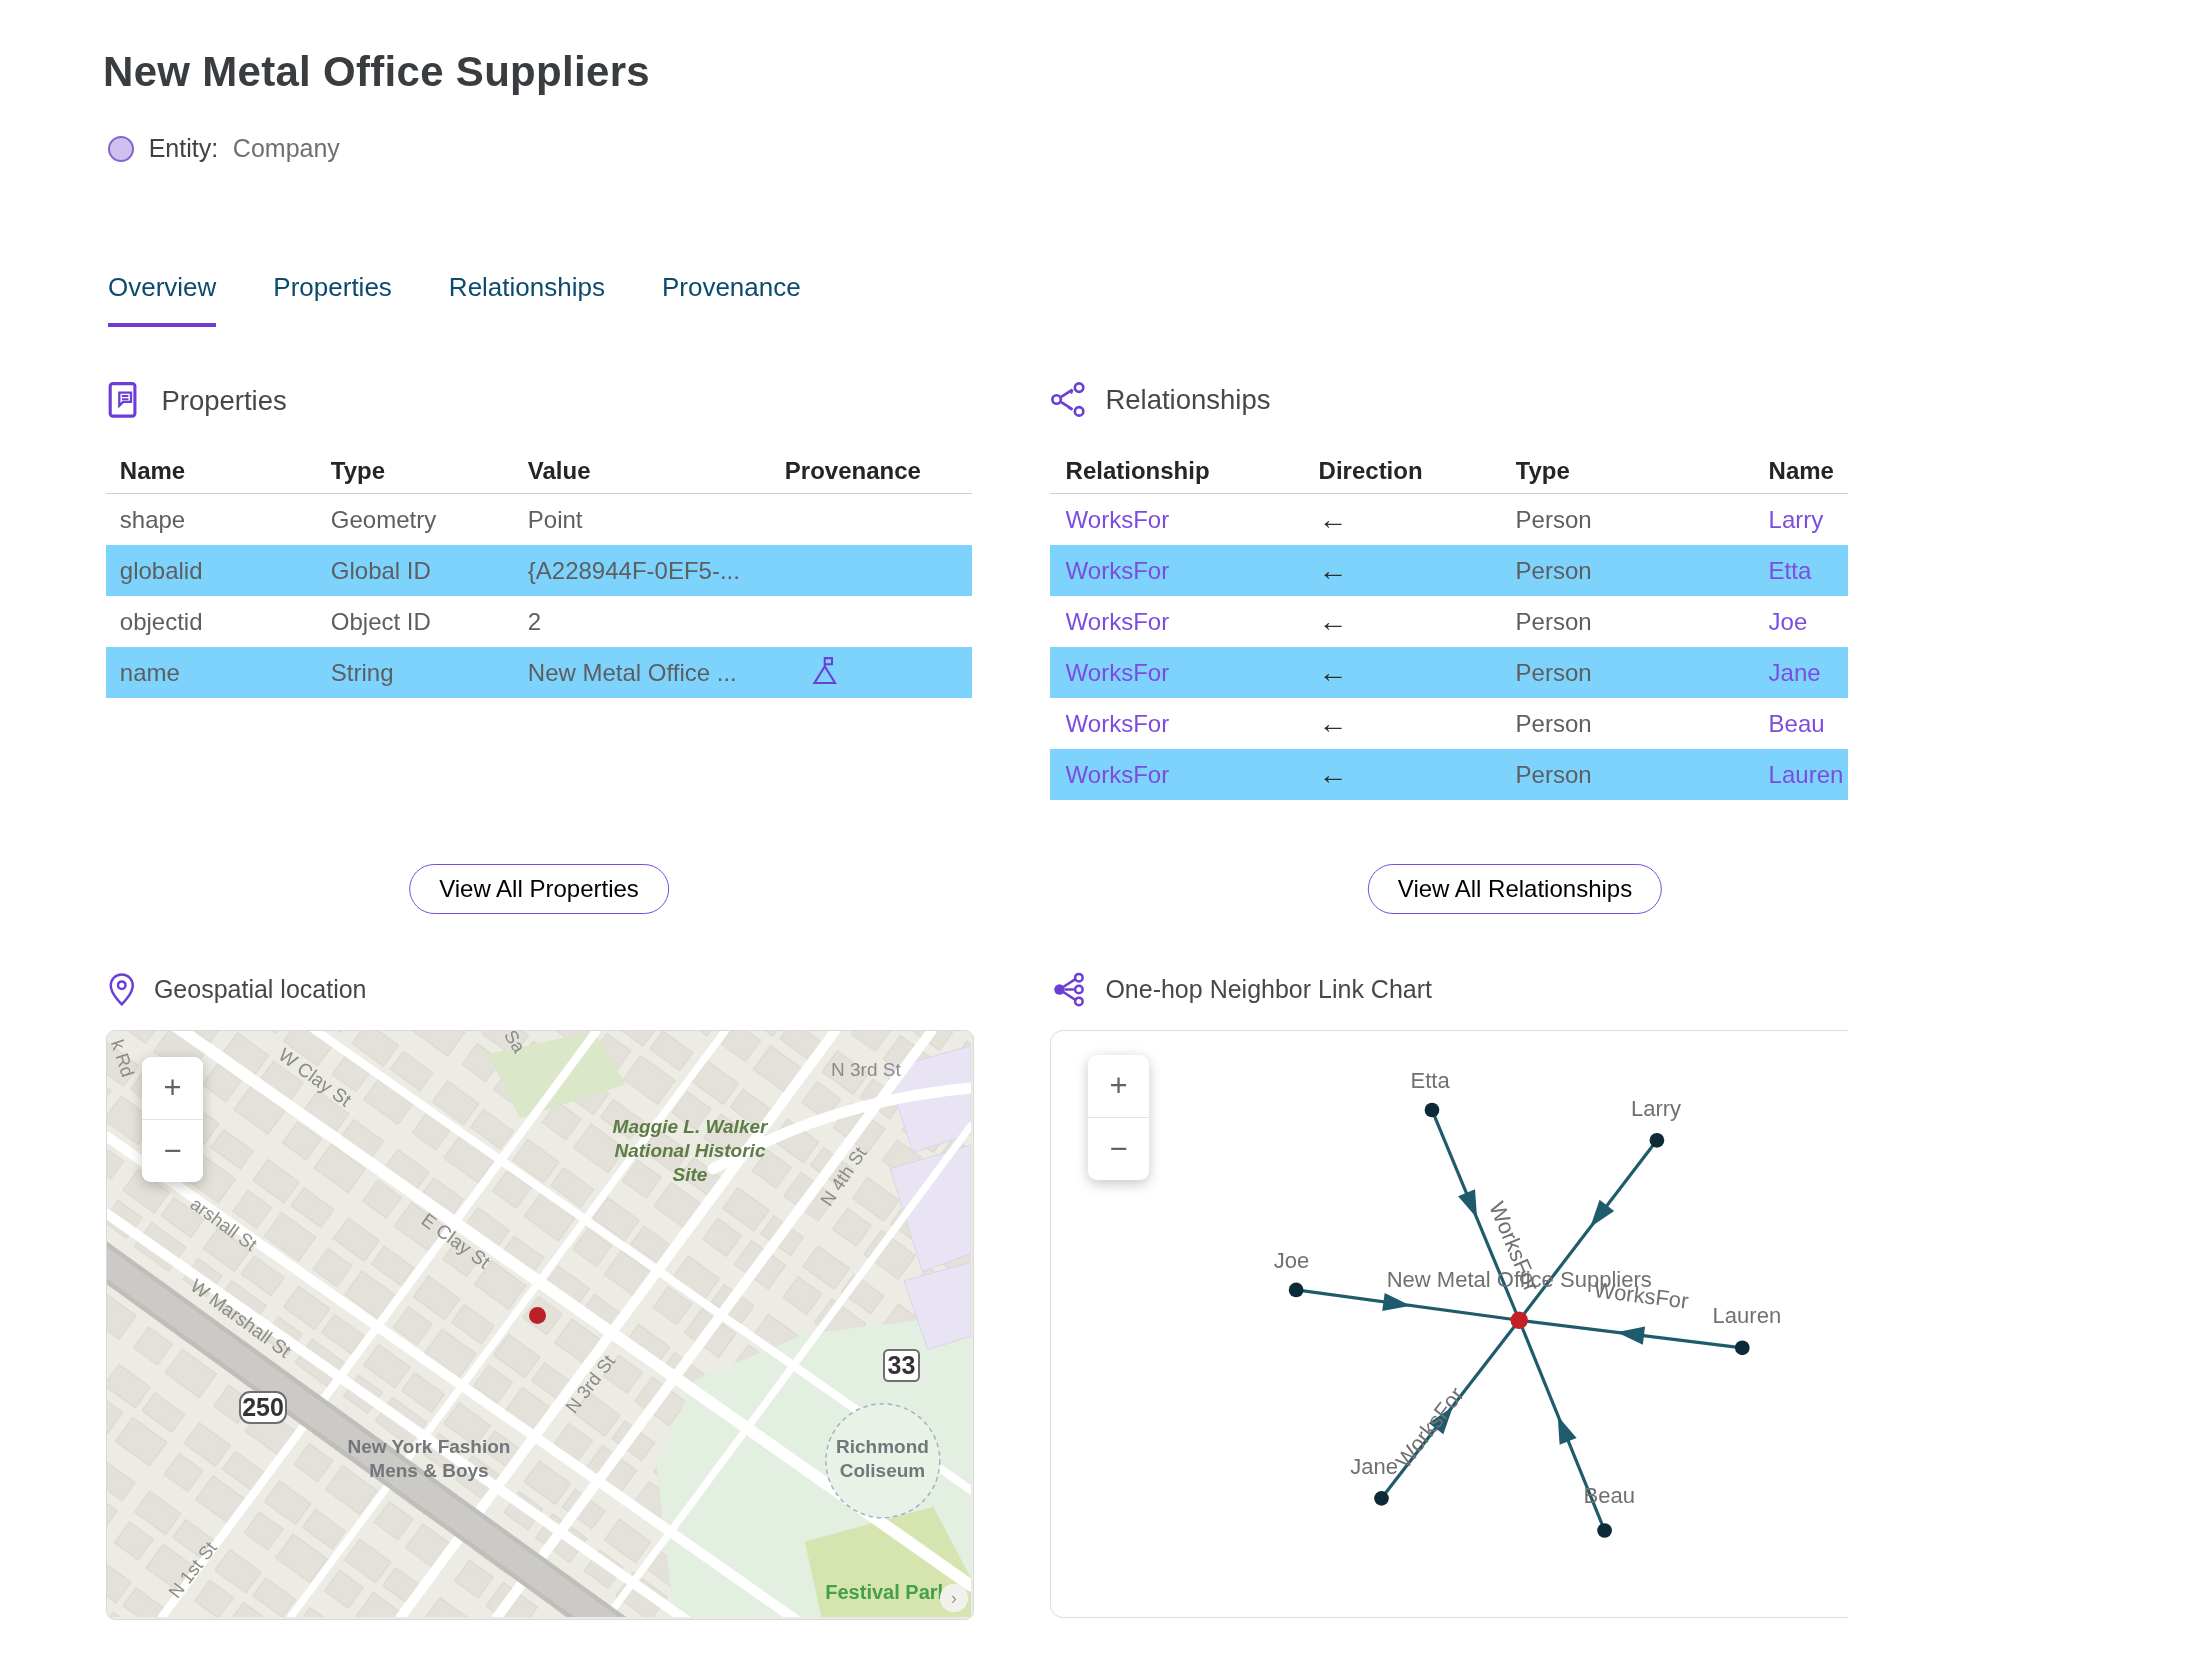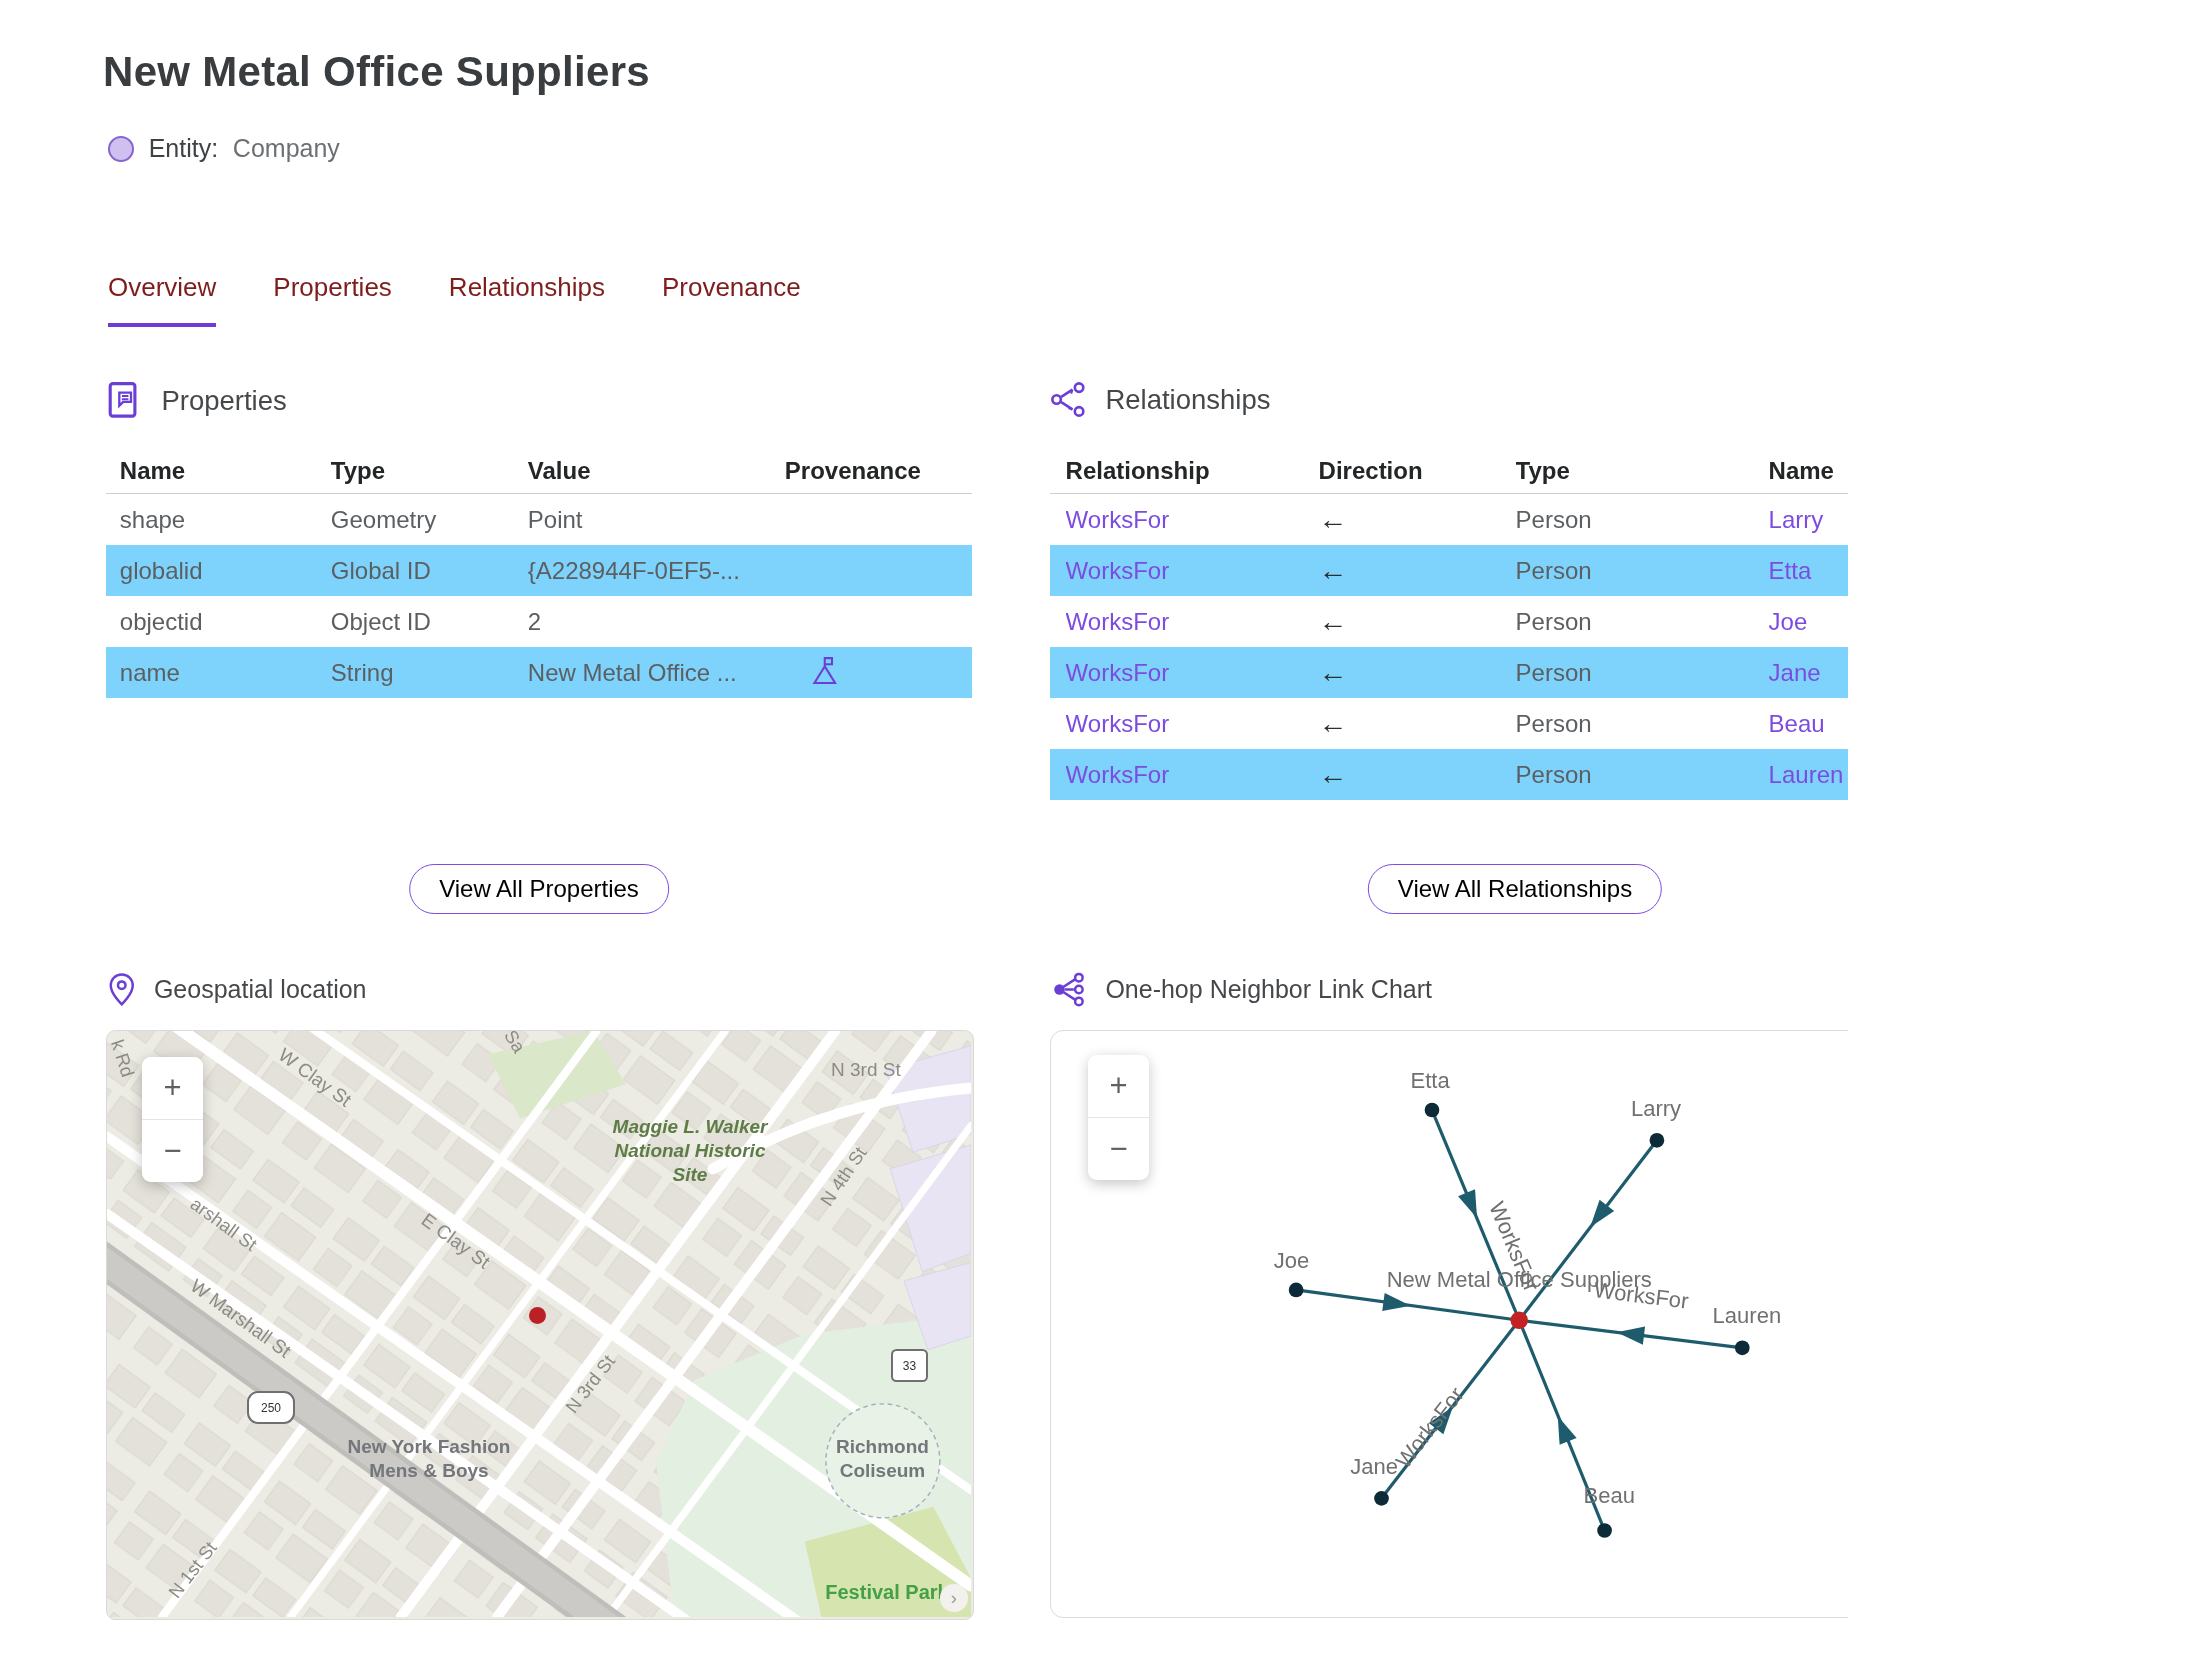--- a/index.html
+++ b/index.html
@@ -18,21 +18,21 @@
 
   
   .action-card{position:absolute;left:1932px;top:44px;width:235px;height:184px;
                background:#f4f4f4;border-radius:7.3px;box-shadow:0 5.5px 20px rgba(0,0,0,.14);}
   .action-item{position:absolute;left:11px;width:100%;height:70px;display:flex;align-items:center;
                gap:24px;padding-left:37px;box-sizing:border-box;color:#54575a;font-size:27px;cursor:pointer;}
   .action-item.add{top:20px;} .action-item.collapse{top:101px;}
   .chev{font-size:31px;color:#4a4d50;letter-spacing:-3.7px;}
 
   
-  .tabs{position:absolute;left:108px;top:272px;display:flex;gap:57px;font-size:26px;color:#7f1d1d;}
+  .tabs{position:absolute;left:108px;top:272px;display:flex;gap:57px;font-size:26px;color:#0c4a6e;}
   .tab{padding-bottom:20px;border-bottom:4.6px solid transparent;cursor:pointer;}
   .tab.active{border-bottom-color:#6e3bd6;}
 
   
   .section-head{position:absolute;display:flex;align-items:center;gap:18.4px;
                 font-size:27.5px;color:#45484b;}
   .section-head.small{font-size:25px;}
 
   
   .tbl{position:absolute;font-size:24px;color:#5c5f62;}
@@ -69,22 +69,22 @@
             font-size:31px;color:#5f6265;cursor:pointer;background:#fff;}
   .zoom-btn + .zoom-btn{border-top:1.8px solid #e4e4e4;}
 
   
   .map-label{position:absolute;color:#8b8b85;font-size:18.4px;white-space:nowrap;
              transform-origin:left top;z-index:3;}
   .poi{position:absolute;text-align:center;line-height:1.25;z-index:3;}
   .poi.green{color:#5d7c46;font-weight:700;font-size:19px;}
   .poi.gray{color:#73767a;font-weight:700;font-size:19px;}
   .poi.bright{color:#44a047;font-weight:700;font-size:20px;}
-  .shield{position:absolute;background:#fff;border:2.8px solid #6f6f6f;color:#333;font-weight:400;
-          font-size:12px;display:flex;align-items:center;justify-content:center;z-index:3;box-sizing:border-box;margin-left:8px;}
+  .shield{position:absolute;background:#fff;border:2.8px solid #6f6f6f;color:#333;font-weight:700;
+          font-size:25px;display:flex;align-items:center;justify-content:center;z-index:3;box-sizing:border-box;}
   .shield-250{left:132px;top:360px;width:48px;height:33px;border-radius:11px;}
   .shield-33{left:776px;top:318px;width:37px;height:33px;border-radius:5.5px;}
   .map-marker{position:absolute;left:422px;top:276px;width:17.4px;height:17.4px;border-radius:50%;
               background:#bb2026;z-index:4;}
   .attr-btn{position:absolute;right:5.5px;bottom:7.3px;width:27.5px;height:27.5px;border-radius:50%;
             background:#f2f1ee;color:#9a9a95;display:flex;align-items:center;justify-content:center;
             font-size:18.4px;z-index:4;}
 
   
   .chart-panel text{font-family:"Liberation Sans",sans-serif;font-size:24px;fill:#707070;}

